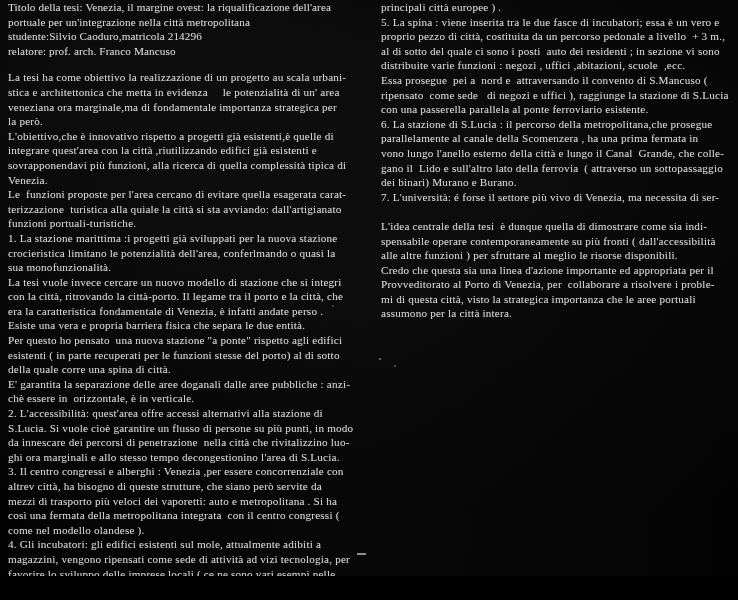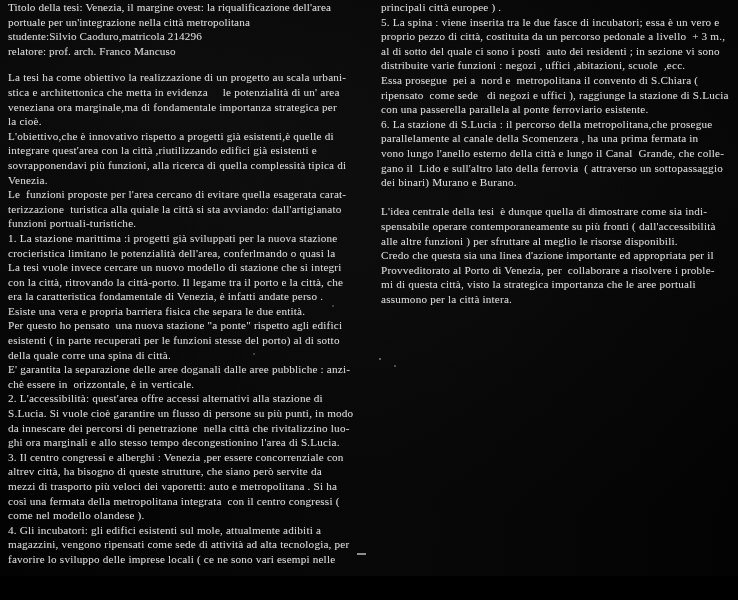--- a/index.html
+++ b/index.html
@@ -91,39 +91,40 @@
       <div class="line">studente:Silvio Caoduro,matricola 214296</div>
       <div class="line">relatore: prof. arch. Franco Mancuso</div>
     </div>
 
     <div class="gap-mid"></div>
 
     <div>
       <div class="line">La tesi ha come obiettivo la realizzazione di un progetto au scala urbani-</div>
       <div class="line">stica e architettonica che metta in evidenza     le potenzialità di un' area</div>
       <div class="line">veneziana ora marginale,ma di fondamentale importanza strategica per</div>
-      <div class="line">la cioè.</div>
+      <div class="line">la però.</div>
     </div>
 
     <div>
       <div class="line">L'obiettivo,che è innovativo rispetto a progetti già esistenti,è quelle di</div>
       <div class="line">integrare quest'area con la città ,riutilizzando edifici già esistenti e</div>
       <div class="line">sovrapponendavi più funzioni, alla ricerca di quella complessità tipica di</div>
       <div class="line">Venezia.</div>
     </div>
 
     <div>
       <div class="line">Le  funzioni proposte per l'area cercano di evitare quella esagerata carat-</div>
       <div class="line">terizzazione  turistica alla quiale la città si sta avviando: dall'artigianato</div>
       <div class="line">funzioni portuali-turistiche.</div>
     </div>
 
     <div>
       <div class="line">1. La stazione marittima :i progetti già sviluppati per la nuova stazione</div>
       <div class="line">crocieristica limitano le potenzialità dell'area, conferlmando o quasi la</div>
+      <div class="line">sua monofunzionalità.</div>
     </div>
 
     <div>
       <div class="line">La tesi vuole invece cercare un nuovo modello di stazione che si integri</div>
       <div class="line">con la città, ritrovando la città-porto. Il legame tra il porto e la città, che</div>
       <div class="line">era la caratteristica fondamentale di Venezia, è infatti andate perso .</div>
     </div>
 
     <div>
       <div class="line">Esiste una vera e propria barriera fisica che separa le due entità.</div>
@@ -150,54 +151,55 @@
     <div>
       <div class="line">3. Il centro congressi e alberghi : Venezia ,per essere concorrenziale con</div>
       <div class="line">altrev città, ha bisogno di queste strutture, che siano però servite da</div>
       <div class="line">mezzi di trasporto più veloci dei vaporetti: auto e metropolitana . Si ha</div>
       <div class="line">così una fermata della metropolitana integrata  con il centro congressi (</div>
       <div class="line">come nel modello olandese ).</div>
     </div>
 
     <div>
       <div class="line">4. Gli incubatori: gli edifici esistenti sul mole, attualmente adibiti a</div>
-      <div class="line">magazzini, vengono ripensati come sede di attività ad alta tecnologia, per</div>
+      <div class="line">magazzini, vengono ripensati come sede di attività ad vizi tecnologia, per</div>
       <div class="line">favorire lo sviluppo delle imprese locali ( ce ne sono vari esempi nelle</div>
     </div>
 
   </div>
 
   <div class="col" id="col-right">
 
     <div>
       <div class="line">principali città europee ) .</div>
     </div>
 
     <div>
       <div class="line">5. La spina : viene inserita tra le due fasce di incubatori; essa è un vero e</div>
       <div class="line">proprio pezzo di città, costituita da un percorso pedonale a livello  + 3 m.,</div>
       <div class="line">al di sotto del quale ci sono i posti  auto dei residenti ; in sezione vi sono</div>
       <div class="line">distribuite varie funzioni : negozi , uffici ,abitazioni, scuole  ,ecc.</div>
     </div>
 
     <div>
-      <div class="line">Essa prosegue  pei a  nord e  metropolitana il convento di S.Chiara (</div>
+      <div class="line">Essa prosegue  pei a  nord e  attraversando il convento di S.Mancuso (</div>
       <div class="line">ripensato  come sede   di negozi e uffici ), raggiunge la stazione di S.Lucia</div>
       <div class="line">con una passerella parallela al ponte ferroviario esistente.</div>
     </div>
 
     <div>
       <div class="line">6. La stazione di S.Lucia : il percorso della metropolitana,che prosegue</div>
       <div class="line">parallelamente al canale della Scomenzera , ha una prima fermata in</div>
       <div class="line">vono lungo l'anello esterno della città e lungo il Canal  Grande, che colle-</div>
       <div class="line">gano il  Lido e sull'altro lato della ferrovia  ( attraverso un sottopassaggio</div>
       <div class="line">dei binari) Murano e Burano.</div>
     </div>
 
     <div>
+      <div class="line">7. L'università: é forse il settore più vivo di Venezia, ma necessita di ser-</div>
     </div>
 
     <div class="blank"></div>
 
     <div>
       <div class="line">L'idea centrale della tesi  è dunque quella di dimostrare come sia indi-</div>
       <div class="line">spensabile operare contemporaneamente su più fronti ( dall'accessibilità</div>
       <div class="line">alle altre funzioni ) per sfruttare al meglio le risorse disponibili.</div>
     </div>
 

